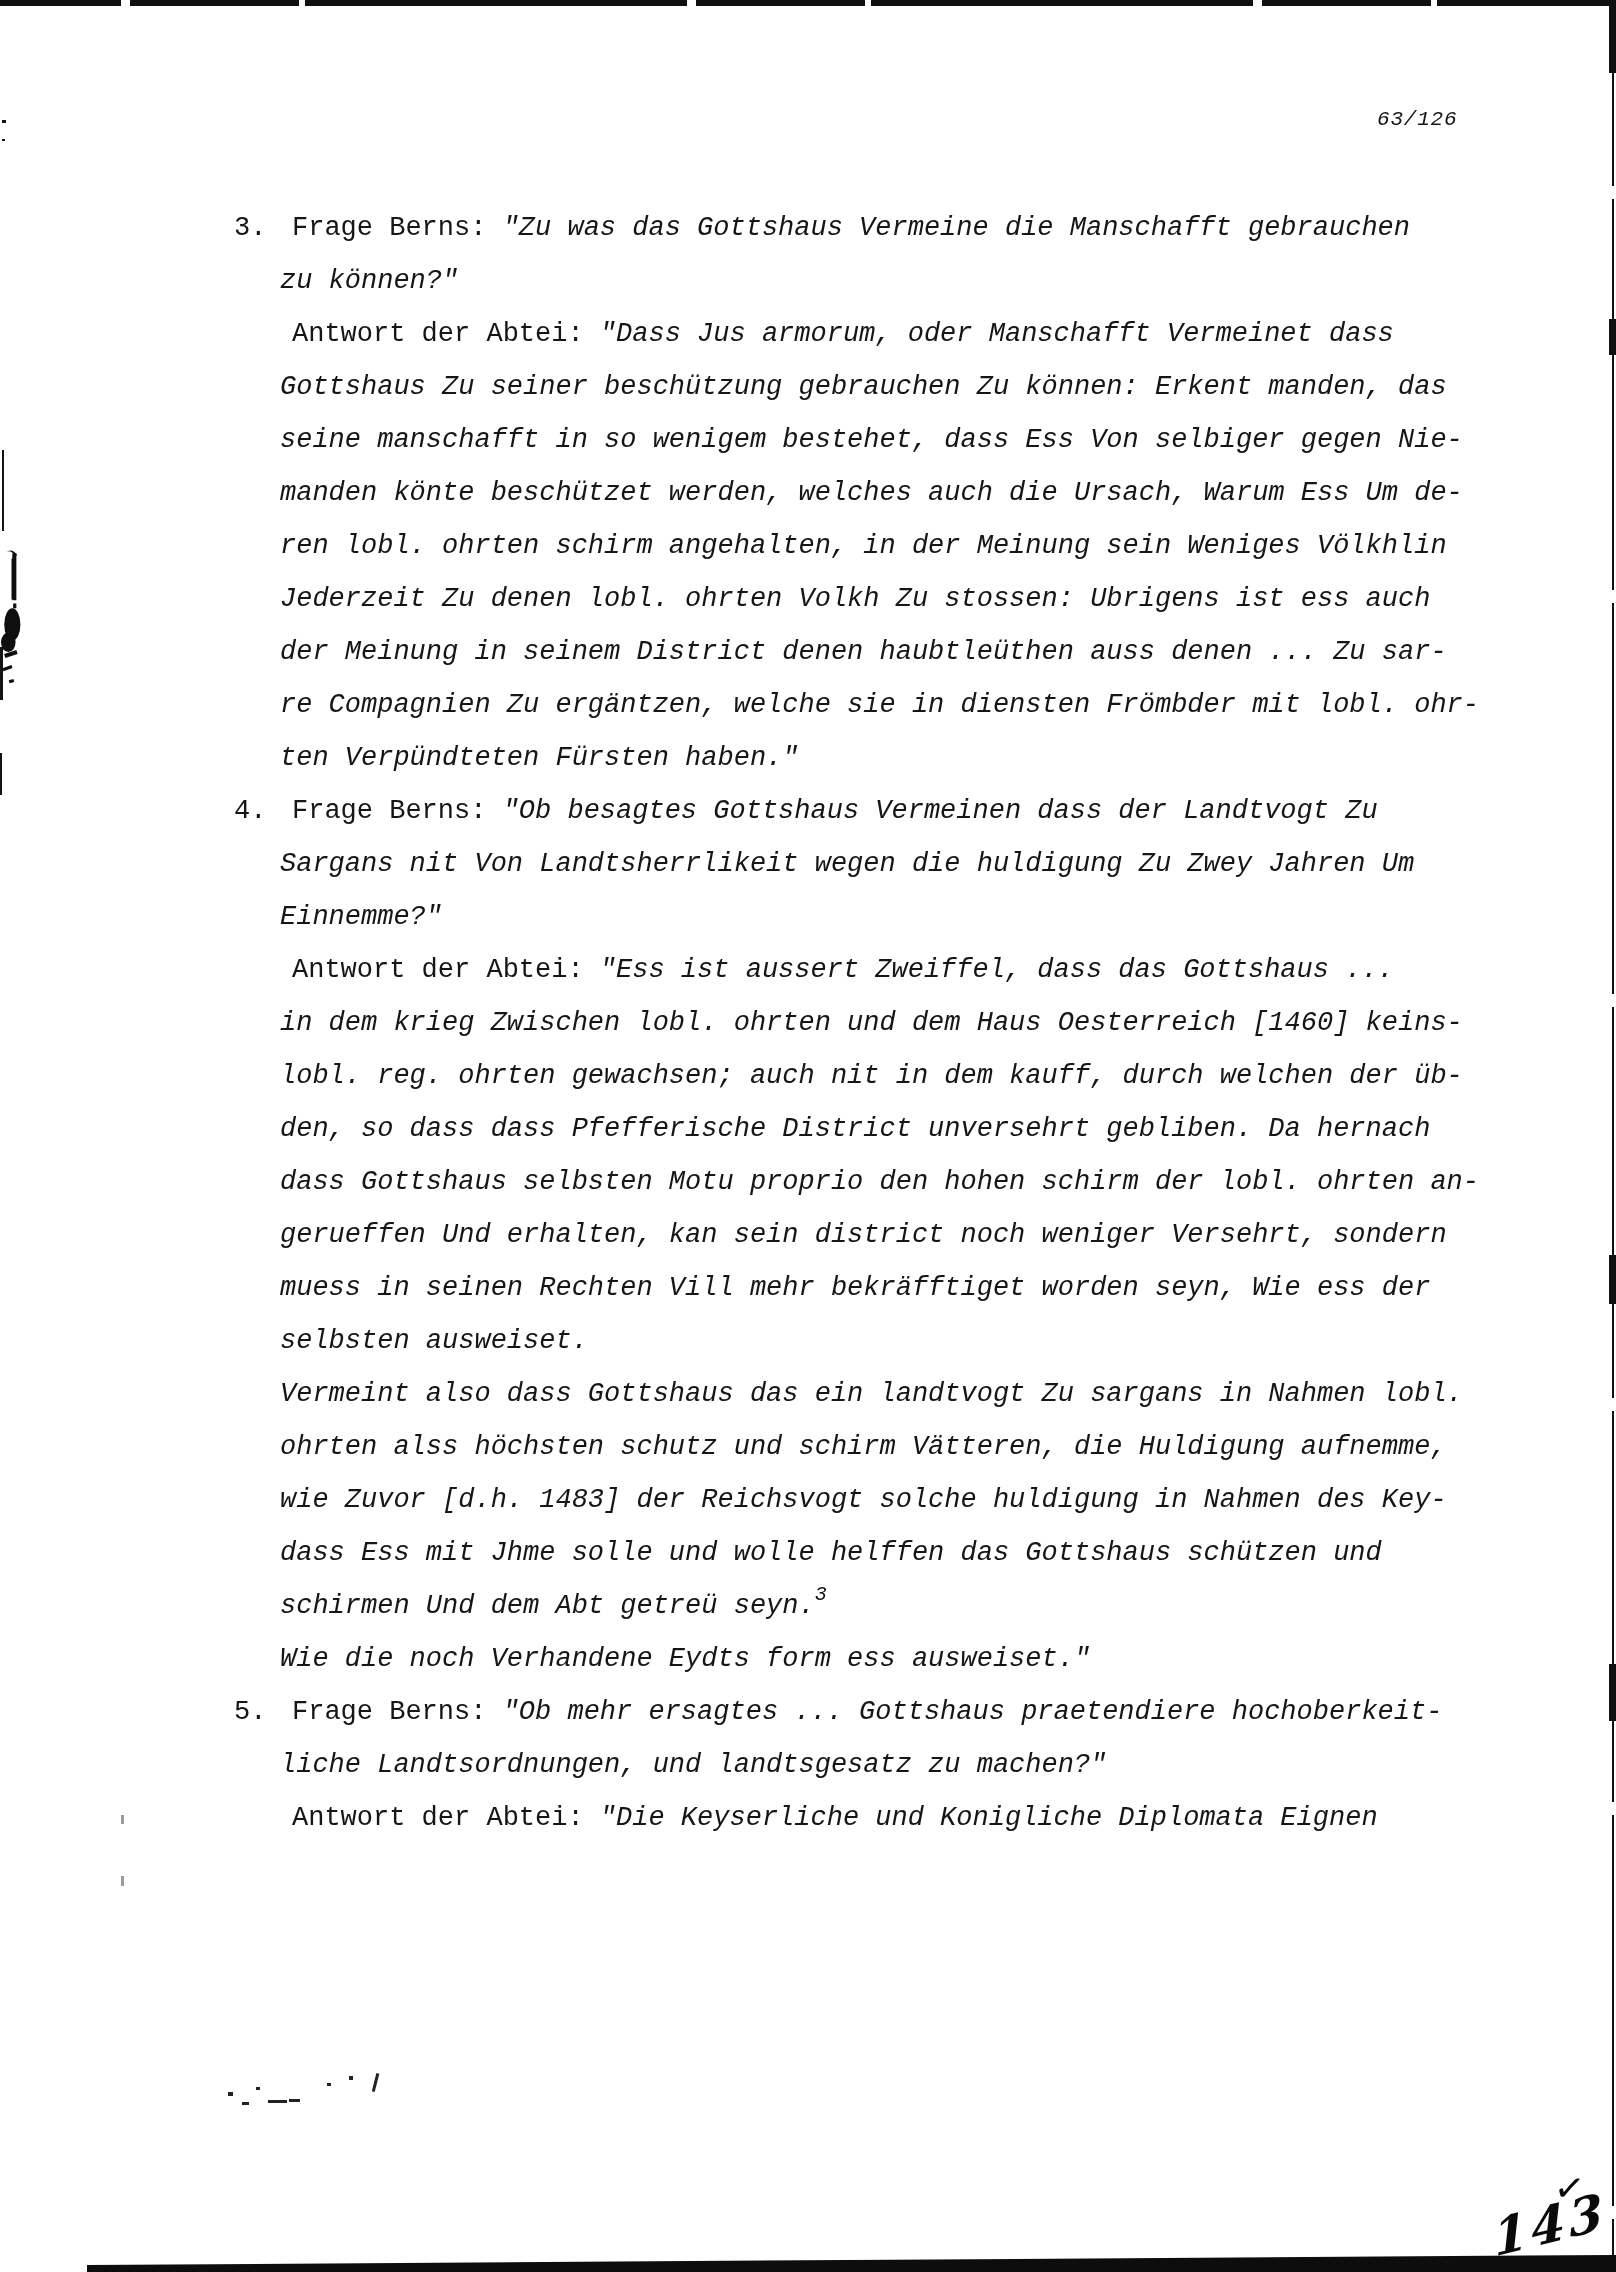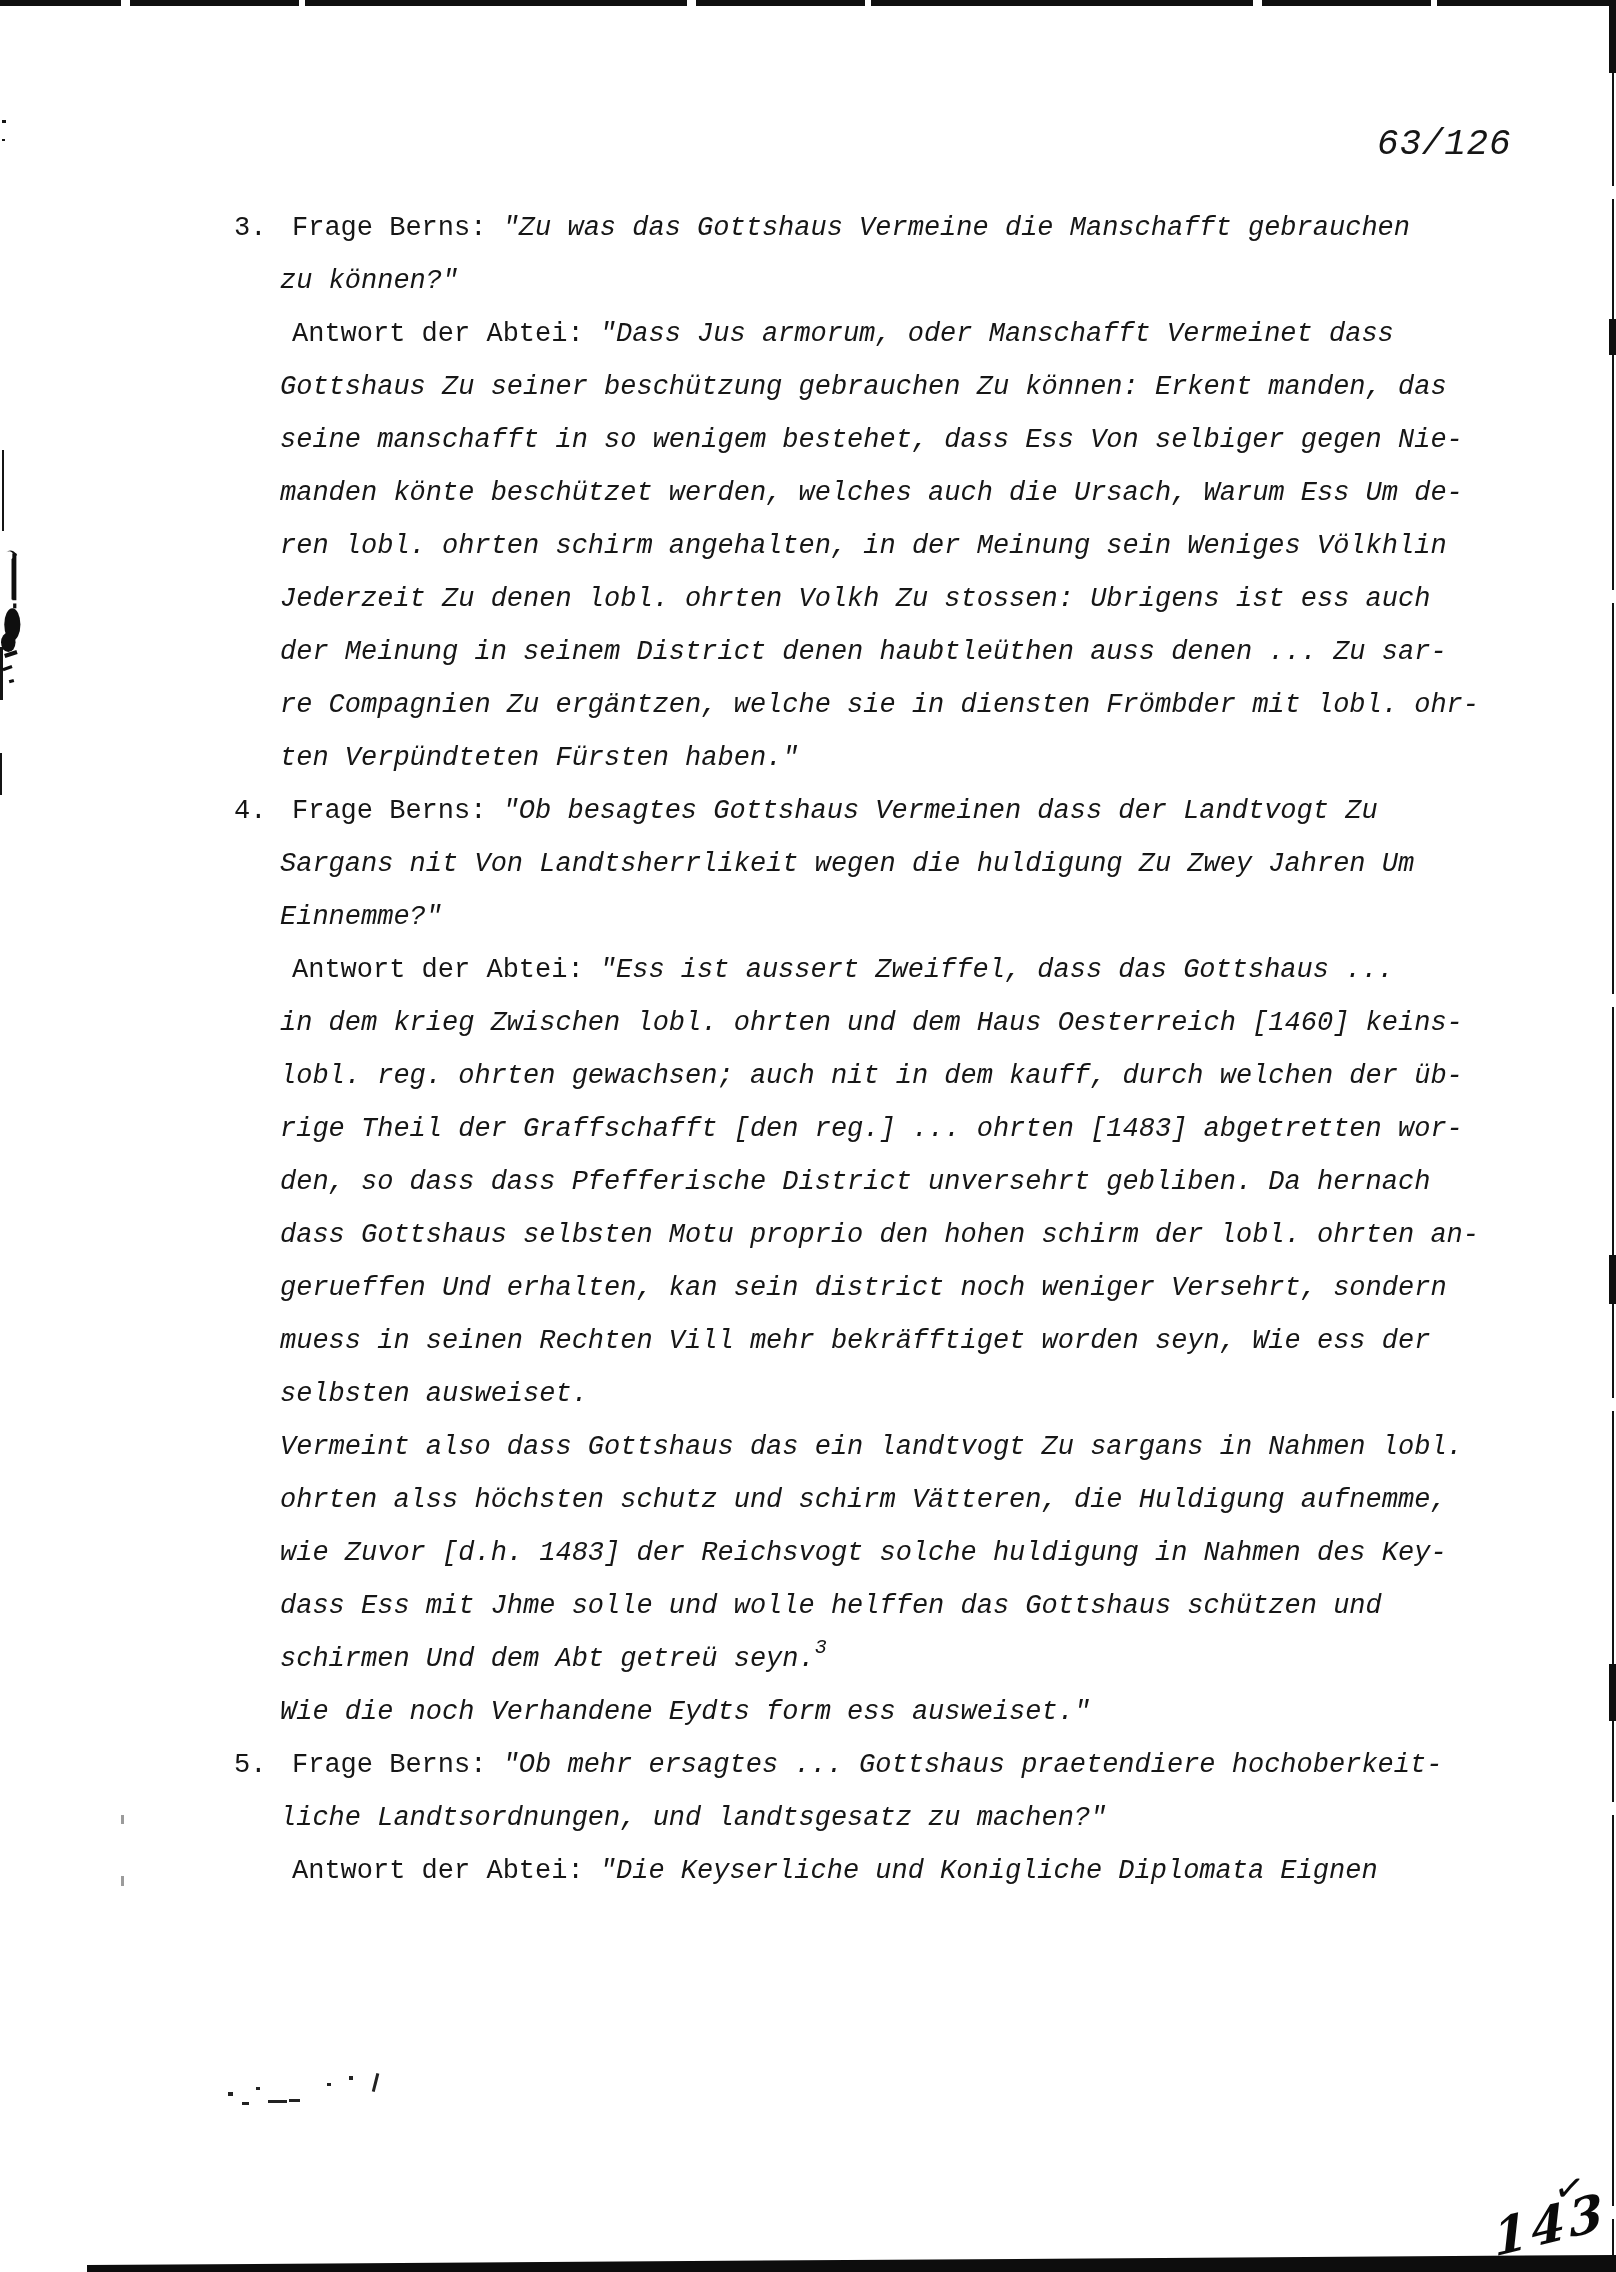--- a/index.html
+++ b/index.html
@@ -6,22 +6,22 @@
   #page{
     position:relative;
     width:1617px;height:2273px;
     background:#ffffff;
     overflow:hidden;
     font-family:"Liberation Mono","DejaVu Sans Mono",monospace;
     color:#161616;
   }
   
   #page-number{
-    position:absolute;left:1377px;top:124px;
-    font-size:36px;font-style:italic;letter-spacing:0.8px;
+    position:absolute;left:1377px;top:108px;
+    font-size:21px;font-style:italic;letter-spacing:0.8px;
     white-space:pre;
   }
   #text-body{
     position:absolute;left:234px;top:202px;width:1294px;
   }
   .line{
     height:53px;line-height:53px;
     white-space:pre;font-size:27px;
   }
   .line .num{
@@ -93,21 +93,20 @@
       <div class="line cont"><span class="ital">Jederzeit Zu denen lobl. ohrten Volkh Zu stossen: Ubrigens ist ess auch</span></div>
       <div class="line cont"><span class="ital">der Meinung in seinem District denen haubtleüthen auss denen ... Zu sar-</span></div>
       <div class="line cont"><span class="ital">re Compagnien Zu ergäntzen, welche sie in diensten Frömbder mit lobl. ohr-</span></div>
       <div class="line cont"><span class="ital">ten Verpündteten Fürsten haben."</span></div>
       <div class="line num"><span class="num">4.</span><span class="roman">Frage Berns: </span><span class="ital">"Ob besagtes Gottshaus Vermeinen dass der Landtvogt Zu</span></div>
       <div class="line cont"><span class="ital">Sargans nit Von Landtsherrlikeit wegen die huldigung Zu Zwey Jahren Um</span></div>
       <div class="line cont"><span class="ital">Einnemme?"</span></div>
       <div class="line label"><span class="roman">Antwort der Abtei: </span><span class="ital">"Ess ist aussert Zweiffel, dass das Gottshaus ...</span></div>
       <div class="line cont"><span class="ital">in dem krieg Zwischen lobl. ohrten und dem Haus Oesterreich [1460] keins-</span></div>
       <div class="line cont"><span class="ital">lobl. reg. ohrten gewachsen; auch nit in dem kauff, durch welchen der üb-</span></div>
-      <div class="line cont"><span class="ital">rige Theil der Graffschafft [den reg.] ... ohrten [1483] abgetretten wor-</span></div>
       <div class="line cont"><span class="ital">den, so dass dass Pfefferische District unversehrt gebliben. Da hernach</span></div>
       <div class="line cont"><span class="ital">dass Gottshaus selbsten Motu proprio den hohen schirm der lobl. ohrten an-</span></div>
       <div class="line cont"><span class="ital">gerueffen Und erhalten, kan sein district noch weniger Versehrt, sondern</span></div>
       <div class="line cont"><span class="ital">muess in seinen Rechten Vill mehr bekräfftiget worden seyn, Wie ess der</span></div>
       <div class="line cont"><span class="ital">selbsten ausweiset.</span></div>
       <div class="line cont"><span class="ital">Vermeint also dass Gottshaus das ein landtvogt Zu sargans in Nahmen lobl.</span></div>
       <div class="line cont"><span class="ital">ohrten alss höchsten schutz und schirm Vätteren, die Huldigung aufnemme,</span></div>
       <div class="line cont"><span class="ital">wie Zuvor [d.h. 1483] der Reichsvogt solche huldigung in Nahmen des Key-</span></div>
       <div class="line cont"><span class="ital">dass Ess mit Jhme solle und wolle helffen das Gottshaus schützen und</span></div>
       <div class="line cont"><span class="ital">schirmen Und dem Abt getreü seyn.</span><span class="sup">3</span></div>

